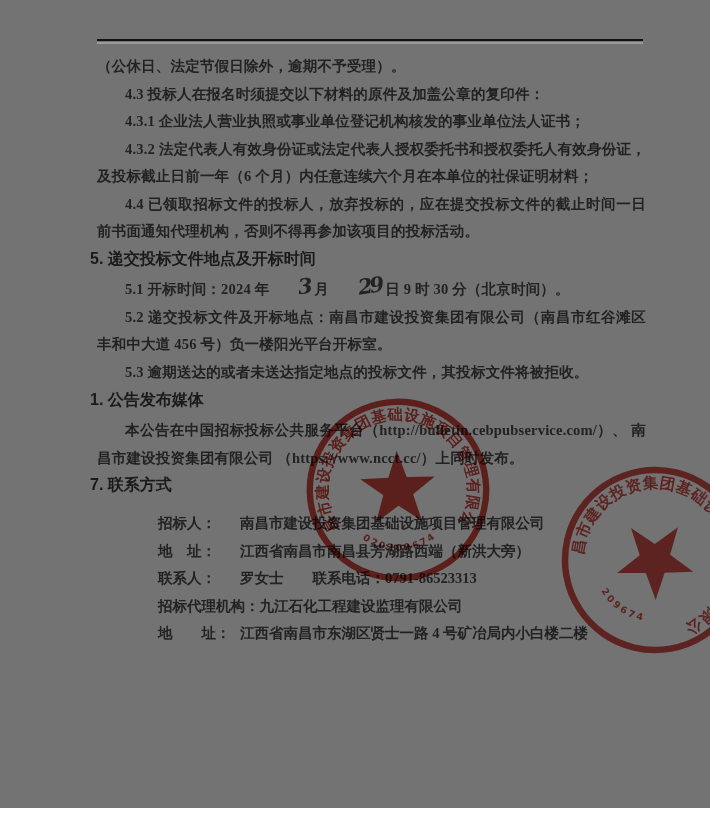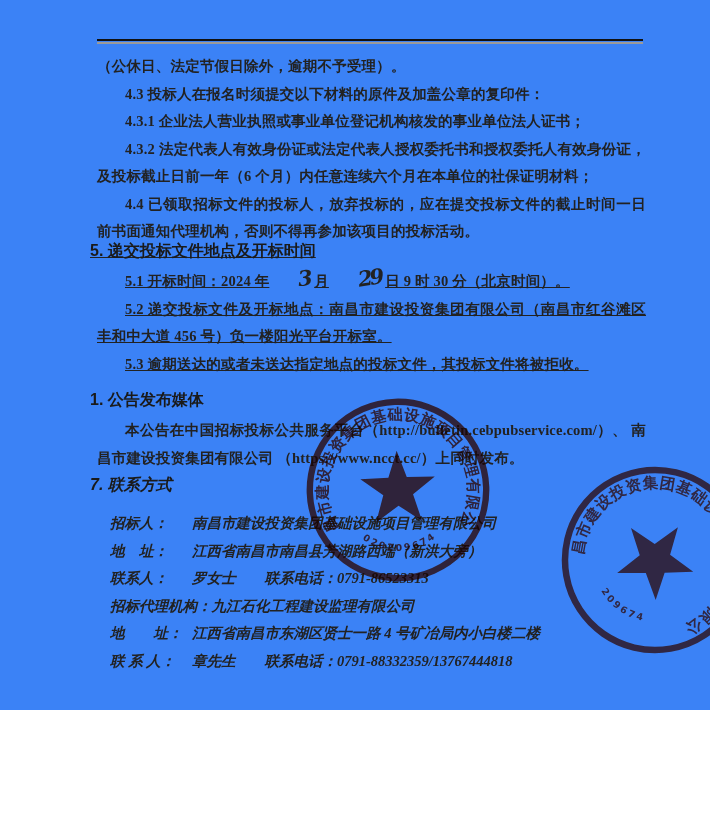--- a/index.html
+++ b/index.html
@@ -1,47 +1,47 @@
 <!DOCTYPE html>
 <html><head>
 <meta charset="utf-8">
 <style>
   html,body{margin:0;padding:0;}
   body{width:710px;height:827px;background:#ffffff;overflow:hidden;}
   .page{
-    position:relative;width:710px;height:710px;background:#3b82f6;overflow:hidden;
+    position:relative;width:710px;height:808px;background:#737373;overflow:hidden;
     font-family:"Liberation Serif","DejaVu Serif",serif;color:#222222;
   }
   .top-rule{
     position:absolute;left:97px;top:39px;width:546px;height:2px;
     background:#101010;box-shadow:0 3px 0 #9a9a9a;
   }
   .blk{position:absolute;left:97px;width:549px;}
   .blk-a{top:53px;}
-  .blk-b{top:236px;text-decoration:underline;}
+  .blk-b{top:244px;}
   .blk-c{top:385px;}
-  .blk-d{top:470px;font-style:italic;}
+  .blk-d{top:470px;}
   .body-p{
     margin:0;font-size:14.5px;font-weight:bold;line-height:27.5px;
     text-align:justify;letter-spacing:0.2px;
   }
   .indent{text-indent:28px;}
   .sec-heading{
     margin:0 0 2px -7px;font-family:"Liberation Sans","DejaVu Sans",sans-serif;
     font-size:16px;font-weight:bold;line-height:30px;color:#1a1a1a;
   }
   .hand{
     font-family:"DejaVu Serif",serif;font-style:italic;font-weight:bold;
     font-size:21px;line-height:1;display:inline-block;
     transform:rotate(-6deg) translateY(1px);margin:0 1px;
   }
   .hand-day{letter-spacing:-3px;transform:rotate(-9deg) translateY(1px);padding-right:3px;}
   .contact-rows{margin-top:10px;padding-left:13px;}
   .contact-row{margin:0;font-size:14.5px;font-weight:bold;line-height:27.5px;}
-  .c-label{display:inline-block;min-width:82px;}
+  .c-label{display:inline-block;min-width:82px;margin-left:48px;}
   
   .seal{position:absolute;mix-blend-mode:multiply;opacity:.92;pointer-events:none;}
   .seal-center{left:300px;top:392px;width:196px;height:196px;transform:rotate(-2deg);}
   .seal-right{left:555px;top:460px;width:200px;height:200px;transform:rotate(35deg);opacity:.88;}
   .seal-ring{fill:none;stroke:#c5332c;stroke-width:6.5px;}
   .seal-star{fill:#c5332c;}
   .seal-name{
     font-size:15.5px;font-weight:bold;fill:#c5332c;text-anchor:middle;
     font-family:"Liberation Serif","DejaVu Serif",serif;letter-spacing:0.5px;
   }
@@ -78,21 +78,20 @@
   </div>
 
   <div class="blk blk-d">
     <h2 class="sec-heading">7. 联系方式</h2>
     <div class="contact-rows">
       <p class="contact-row"><span class="c-label">招标人：</span><span>南昌市建设投资集团基础设施项目管理有限公司</span></p>
       <p class="contact-row"><span class="c-label">地　址：</span><span>江西省南昌市南昌县芳湖路西端（新洪大旁）</span></p>
       <p class="contact-row"><span class="c-label">联系人：</span><span>罗女士　　联系电话：0791-86523313</span></p>
       <p class="contact-row"><span class="c-label">招标代理机构：</span><span>九江石化工程建设监理有限公司</span></p>
       <p class="contact-row"><span class="c-label">地　　址：</span><span>江西省南昌市东湖区贤士一路 4 号矿冶局内小白楼二楼</span></p>
-      <p class="contact-row"><span class="c-label">联 系 人：</span><span>章先生　　联系电话：0791-88332359/13767444818</span></p>
     </div>
   </div>
 
   <svg class="seal seal-center" viewBox="0 0 200 200">
     <defs>
       <path id="arcTop" d="M 36.7 134.3 A 72 72 0 1 1 163.3 134.3" fill="none"></path>
       <path id="arcBottom" d="M 64.4 150.8 A 62 62 0 0 0 135.6 150.8" fill="none"></path>
     </defs>
     <circle class="seal-ring" cx="100" cy="100" r="90"></circle>
     <polygon class="seal-star" points="100,60 109.4,87.1 138,87.6 115.2,104.9 123.5,132.4 100,116 76.5,132.4 84.8,104.9 62,87.6 90.6,87.1"></polygon>

